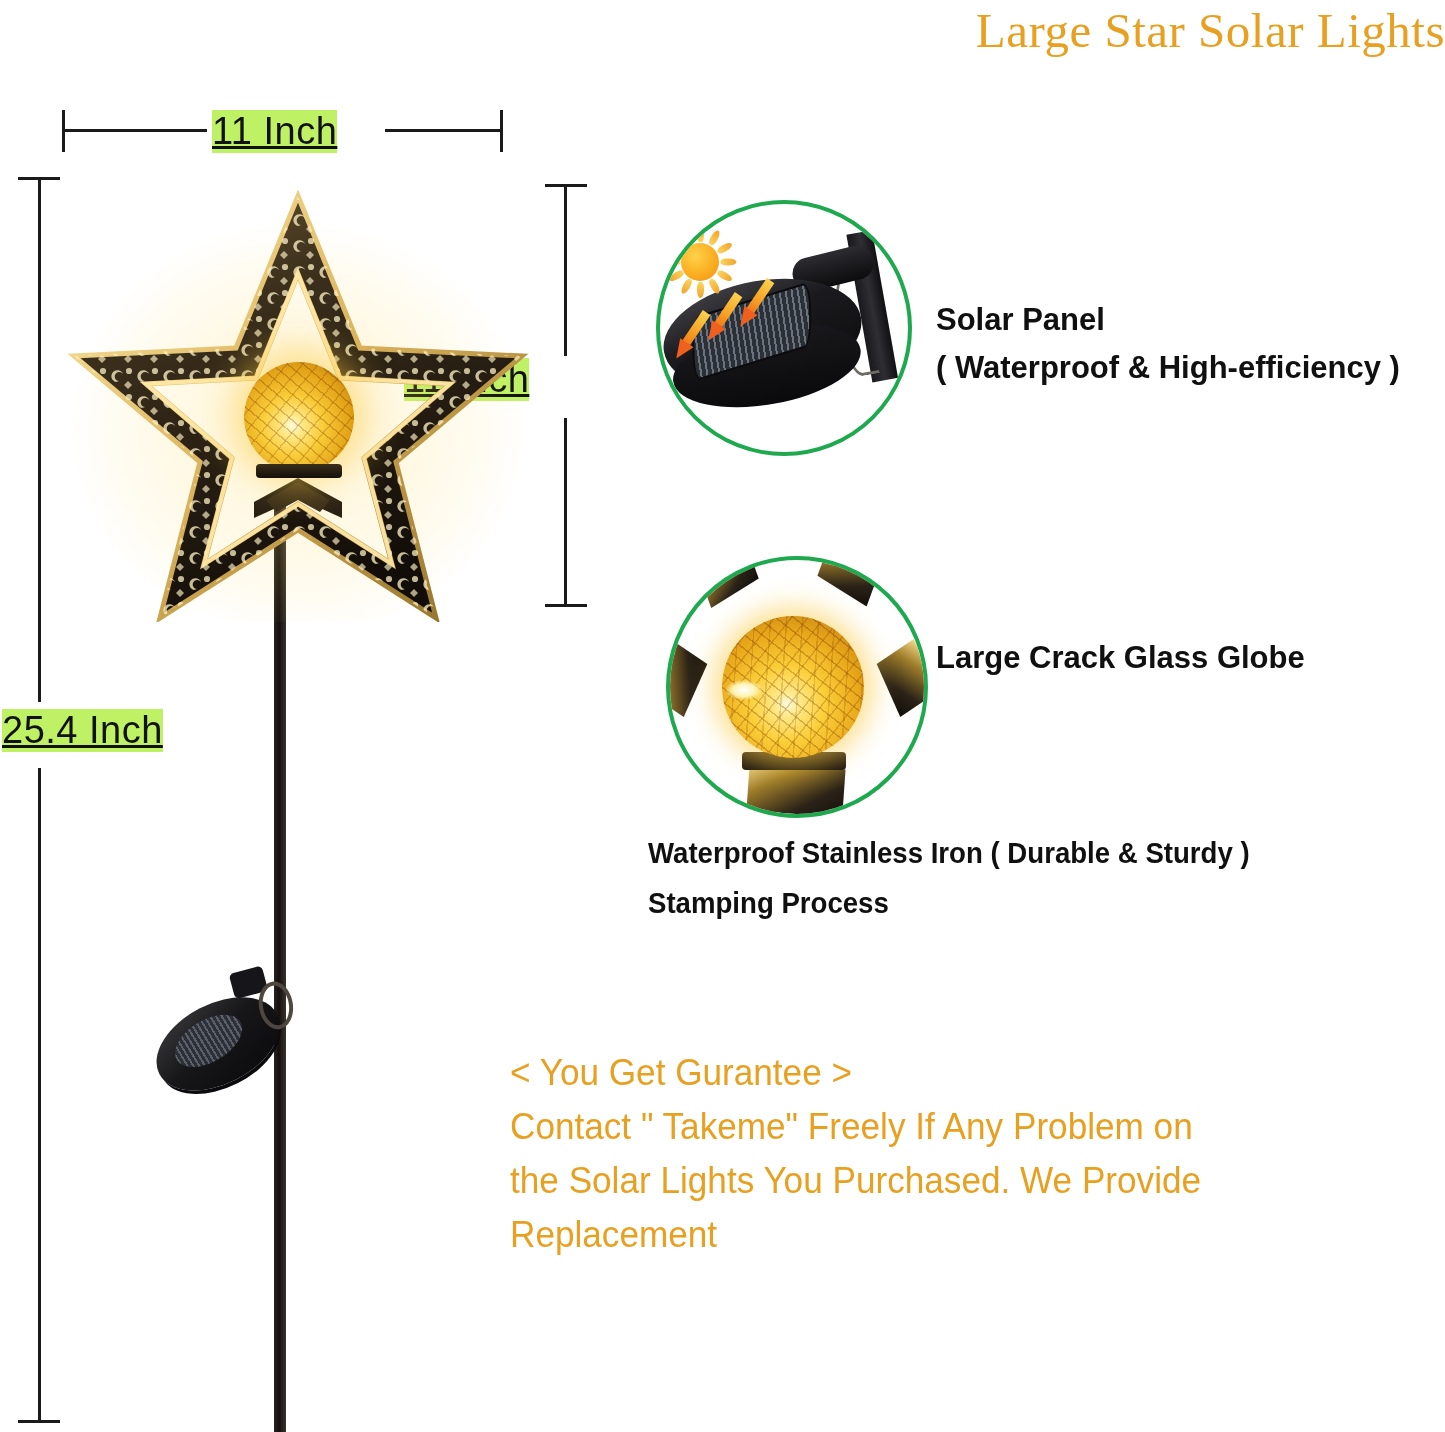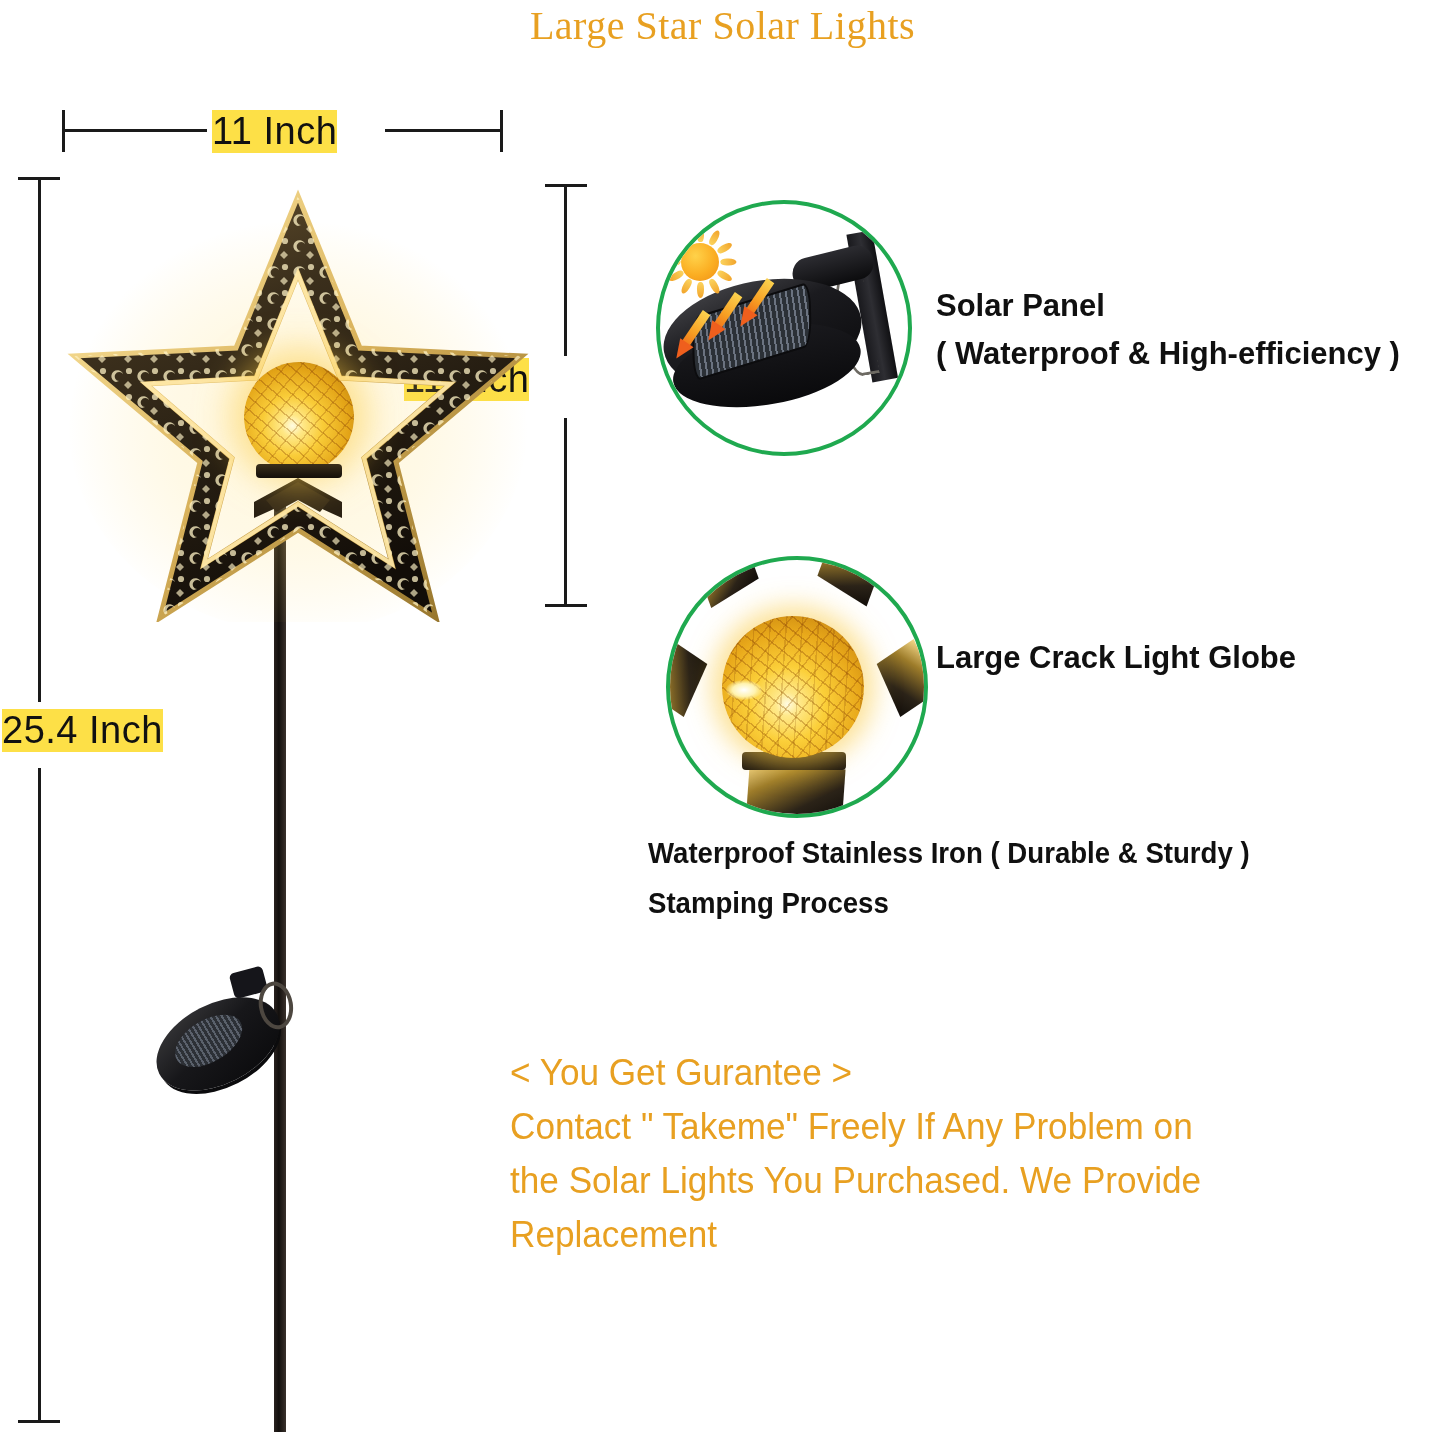--- a/index.html
+++ b/index.html
@@ -18,23 +18,23 @@
     background: #ffffff;
     overflow: hidden;
   }
 
   
   .title {
     position: absolute;
     left: 0;
     top: 2px;
     width: 1445px;
-    text-align: center;
+    text-align: right;
     font-family: "Liberation Serif", "DejaVu Serif", serif;
-    font-size: 40px;
+    font-size: 49px;
     letter-spacing: 0.5px;
     color: #e8a021;
     white-space: nowrap;
   }
 
   
   .dim-line-v {
     position: absolute;
     background: #1a1a1a;
     width: 3px;
@@ -52,23 +52,24 @@
   .dim-cap-v {           
     position: absolute;
     background: #1a1a1a;
     width: 3px;
   }
   .dim-label {
     position: absolute;
     font-family: "Liberation Sans", sans-serif;
     font-size: 38px;
     color: #111111;
-    background: #fde047;
+    background: #bef264;
     white-space: nowrap;
     letter-spacing: 0.5px;
+    text-decoration: underline;
   }
 
   
   .product {
     position: absolute;
     left: 48px;
     top: 176px;
     width: 500px;
     height: 1256px;
   }
@@ -300,21 +301,21 @@
   
   .callout {
     position: absolute;
     font-family: "Liberation Sans", sans-serif;
     font-weight: bold;
     font-size: 31px;
     line-height: 48px;
     color: #101010;
     white-space: nowrap;
   }
-  .callout-1 { left: 936px; top: 282px; }
+  .callout-1 { left: 936px; top: 296px; }
   .callout-2 { left: 936px; top: 634px; }
 
   .note {
     position: absolute;
     left: 648px;
     top: 828px;
     font-family: "Liberation Sans", sans-serif;
     font-weight: bold;
     font-size: 30px;
     line-height: 50px;
@@ -489,21 +490,21 @@
       <div class="globe-hot"></div>
     </div>
   </div>
 
   <div class="callout callout-1">
     <div>Solar Panel</div>
     <div>( Waterproof &amp; High-efficiency )</div>
   </div>
 
   <div class="callout callout-2">
-    <div>Large Crack Light Globe</div>
+    <div>Large Crack Glass Globe</div>
   </div>
 
   <div class="note">
     <div>Waterproof Stainless Iron ( Durable &amp; Sturdy )</div>
     <div>Stamping Process</div>
   </div>
 
   <div class="guarantee">
     <div>&lt; You Get Gurantee &gt;</div>
     <div>Contact " Takeme" Freely If Any Problem on</div>

